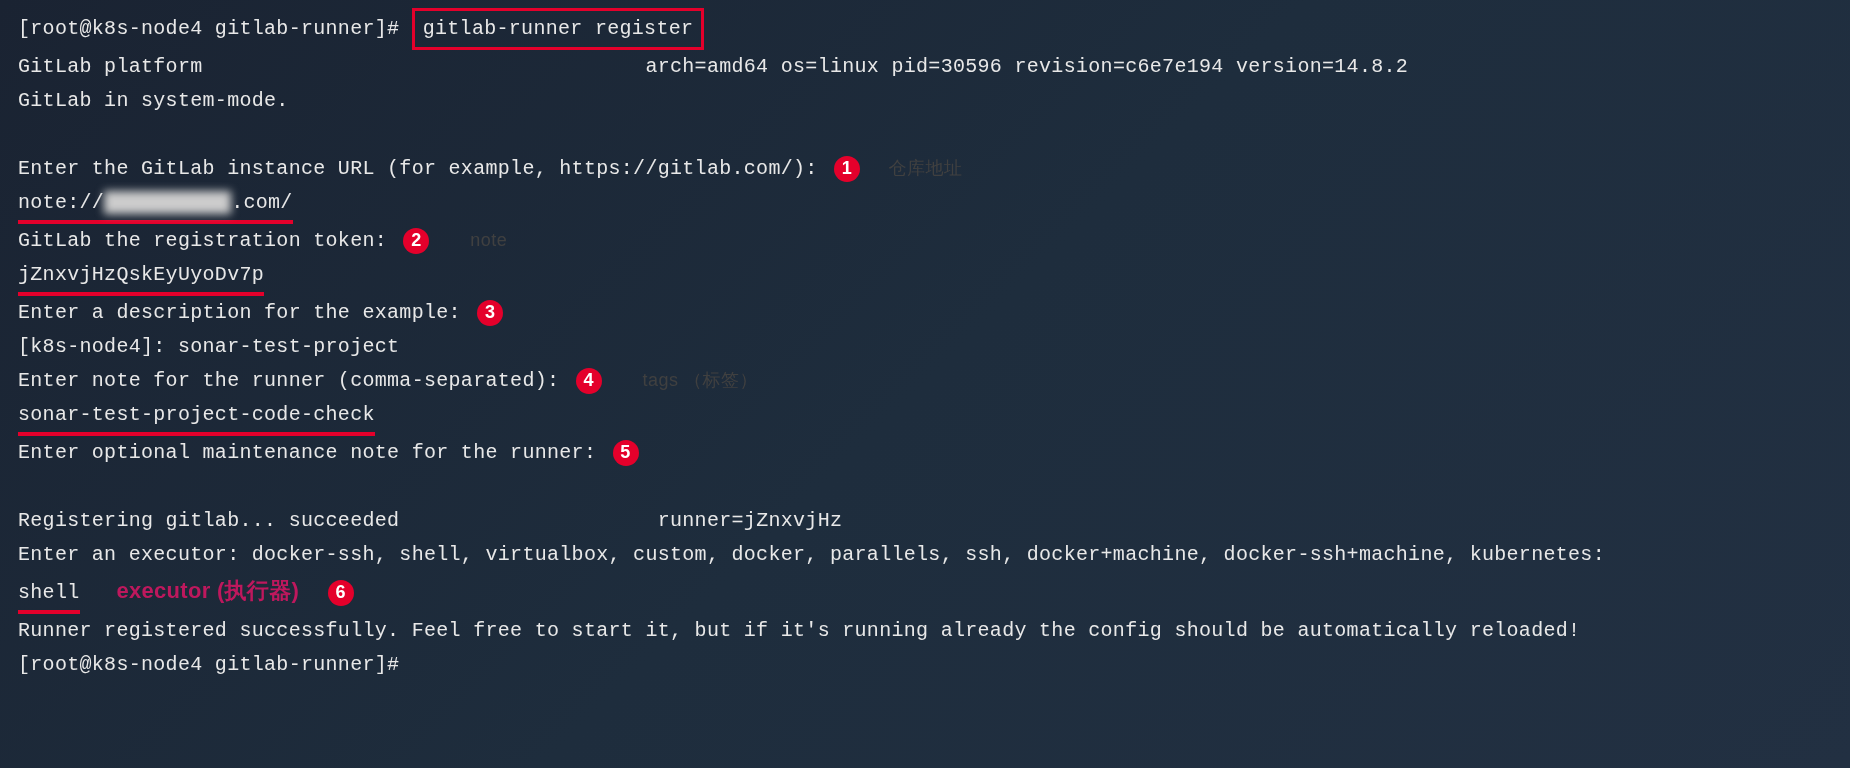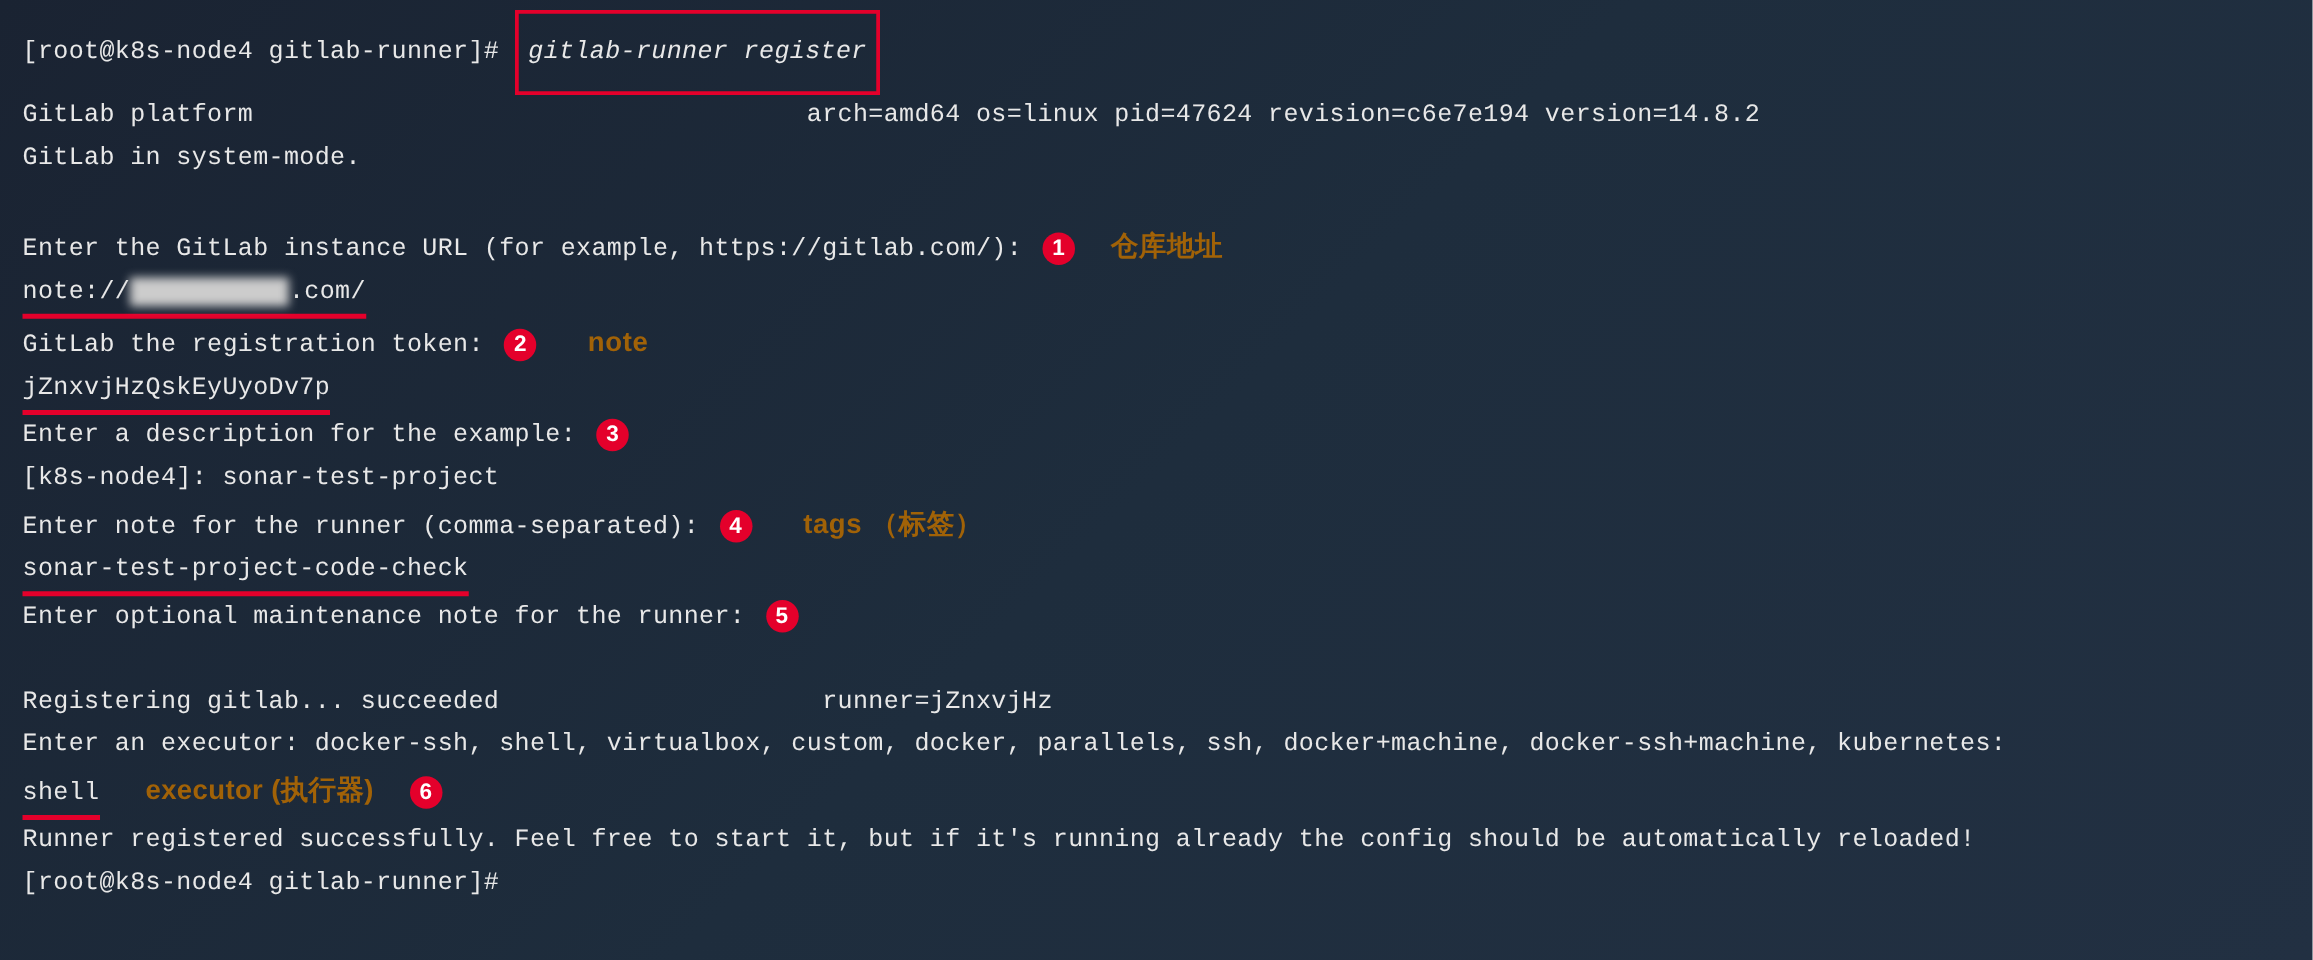--- a/index.html
+++ b/index.html
@@ -10,23 +10,22 @@
       font-size: 20px;
       line-height: 1.7;
       padding: 8px 18px;
       width: 1850px;
       min-height: 768px;
       letter-spacing: 0.3px;
     }
     .term-line { white-space: pre; position: relative; }
     .red-box {
       border: 3px solid #e4002b;
-      padding: 14px 8px;
+      padding: 1px 8px;
       display: inline-block;
-      font-style: italic;
     }
     .red-underline {
       border-bottom: 4px solid #e4002b;
       padding-bottom: 0px;
       display: inline-block;
     }
     .badge {
       display: inline-flex;
       align-items: center;
       justify-content: center;
@@ -35,45 +34,45 @@
       background: #e4002b;
       color: #fff;
       border-radius: 50%;
       font-weight: bold;
       font-size: 18px;
       font-family: Arial, sans-serif;
       vertical-align: middle;
       margin: 0 4px;
     }
     .red-text {
-      color: #a16207;
-      font-weight: 700;
-      font-size: 22px;
+      color: #404040;
+      font-weight: 400;
+      font-size: 18px;
       font-family: Arial, 'Microsoft YaHei', sans-serif;
       letter-spacing: 0.5px;
     }
     .red-text-inline {
-      color: #a16207;
+      color: #be185d;
       font-weight: 600;
       font-size: 22px;
       font-family: Arial, 'Microsoft YaHei', sans-serif;
     }
     .blur-span {
       filter: blur(4px);
       background: #ccc;
       color: #ccc;
       padding: 0 2px;
     }
   </style>
 </head>
 <body>
 
 <div class="term-line"><span>[root@k8s-node4 gitlab-runner]# </span><span class="red-box"><span>gitlab-runner register</span></span></div>
 
-<div class="term-line"><span>GitLab platform</span><span>                                    </span><span>arch=amd64 os=linux pid=47624 revision=c6e7e194 version=14.8.2</span></div>
+<div class="term-line"><span>GitLab platform</span><span>                                    </span><span>arch=amd64 os=linux pid=30596 revision=c6e7e194 version=14.8.2</span></div>
 
 <div class="term-line">GitLab in system-mode.</div>
 
 <div class="term-line">&nbsp;</div>
 
 <div class="term-line"><span>Enter the GitLab instance URL (for example, https://gitlab.com/):</span> <span class="badge">1</span>  <span class="red-text">仓库地址</span></div>
 
 <div class="term-line"><span class="red-underline"><span>note://</span><span class="blur-span">g** r****h</span><span>.com/</span></span></div>
 
 <div class="term-line"><span>GitLab the registration token:</span> <span class="badge">2</span>   <span class="red-text">note</span></div>

